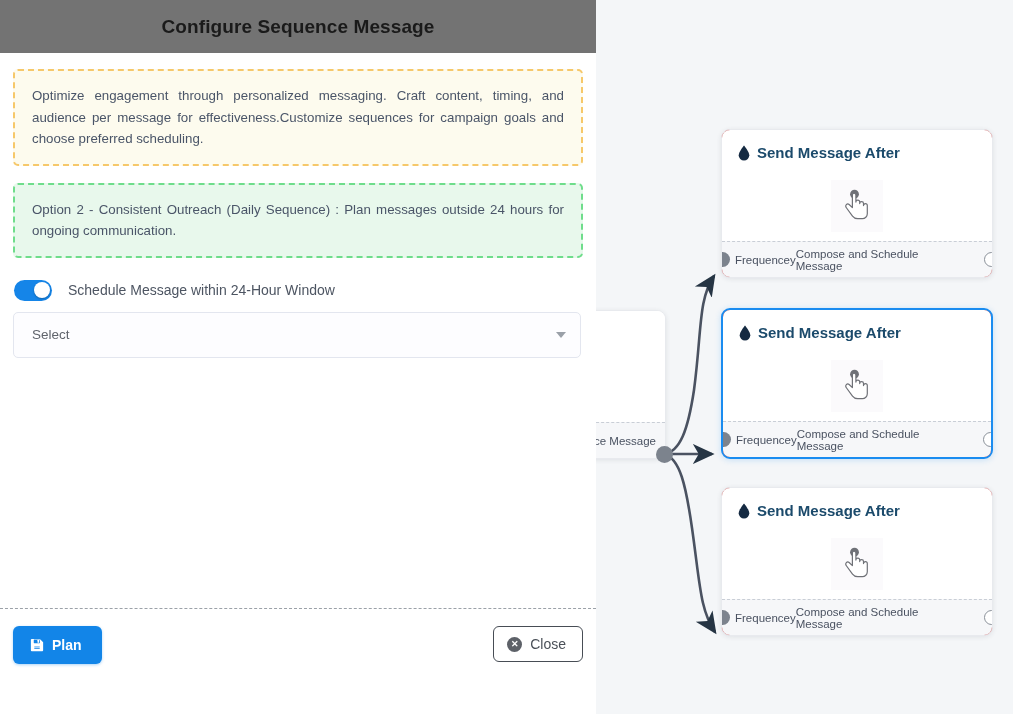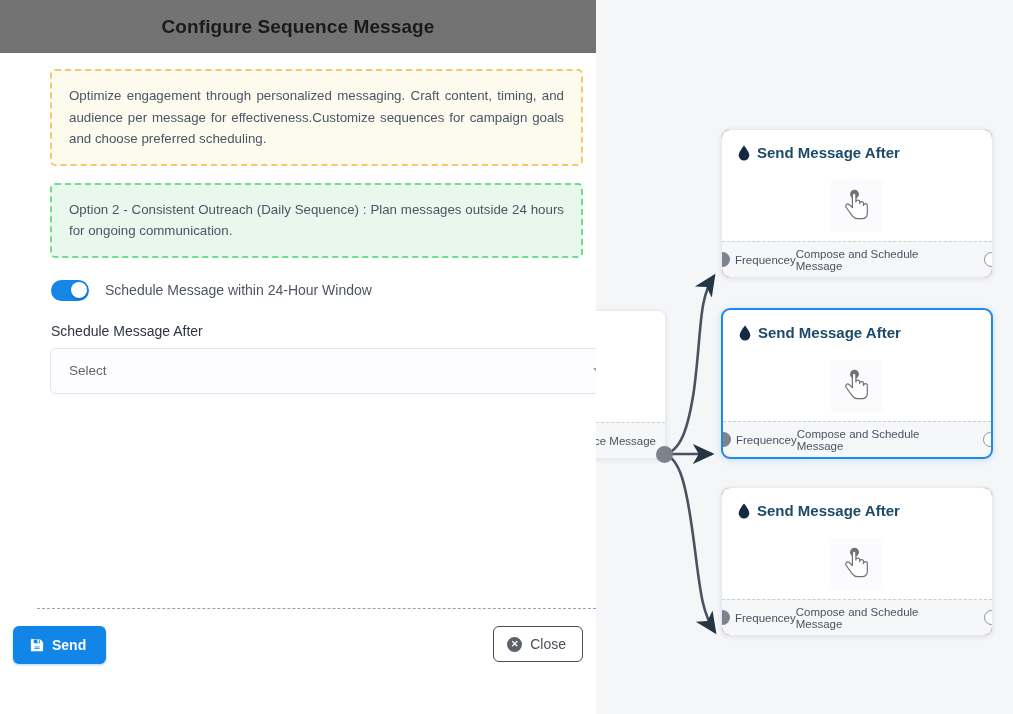--- a/index.html
+++ b/index.html
@@ -23,21 +23,20 @@
     background: #737373;
     display: flex; align-items: center; justify-content: center;
   }
   .modal-title {
     font-size: 19px; font-weight: bold; color: #1a1a1a;
     letter-spacing: 0.1px;
   }
   .modal-body {
     flex: 1; padding: 16px 13px 0 13px;
     position: relative;
-    margin-left: 37px;
   }
 
   .note-box {
     border-radius: 5px;
     padding: 14px 17px;
     font-size: 13.3px;
     line-height: 1.62;
     color: #4a5568;
     text-align: justify;
     margin-bottom: 17px;
@@ -245,41 +244,40 @@
       <div class="note-box note-success last">Option 2 - Consistent Outreach (Daily Sequence) : Plan messages outside 24 hours for ongoing communication.</div>
 
       <div class="toggle-row">
         <div class="switch on">
           <div class="knob"></div>
         </div>
         <div class="toggle-label">Schedule Message within 24-Hour Window</div>
       </div>
 
 
-      <div class="field-label">Schedule Message After</div>
 
       <div class="select-box">
         <span class="select-value">Select</span>
         <span class="select-caret"></span>
       </div>
 
       <div class="modal-divider"></div>
     </div>
 
     <div class="modal-footer">
       <div class="btn btn-save">
         <svg class="icon-save" viewBox="0 0 16 16">
           <path fill="#ffffff" d="M2 1h9.2L15 4.8V14a1 1 0 0 1-1 1H2a1 1 0 0 1-1-1V2a1 1 0 0 1 1-1z"></path>
           <rect x="4.3" y="1.6" width="7" height="4.4" rx="0.5" fill="#1285e8"></rect>
           <rect x="8.6" y="2.1" width="1.8" height="3.3" rx="0.4" fill="#ffffff"></rect>
           <rect x="3.8" y="8.6" width="8.4" height="5.6" rx="0.6" fill="#ffffff"></rect>
           <rect x="4.9" y="9.8" width="6.2" height="0.9" fill="#1285e8"></rect>
           <rect x="4.9" y="11.5" width="6.2" height="0.9" fill="#1285e8"></rect>
         </svg>
-        <span>Send</span>
+        <span>Plan</span>
       </div>
 
       <div class="btn btn-close">
         <span class="icon-close-circle">✕</span>
         <span>Close</span>
       </div>
     </div>
   </div>
 
   <div class="canvas">

